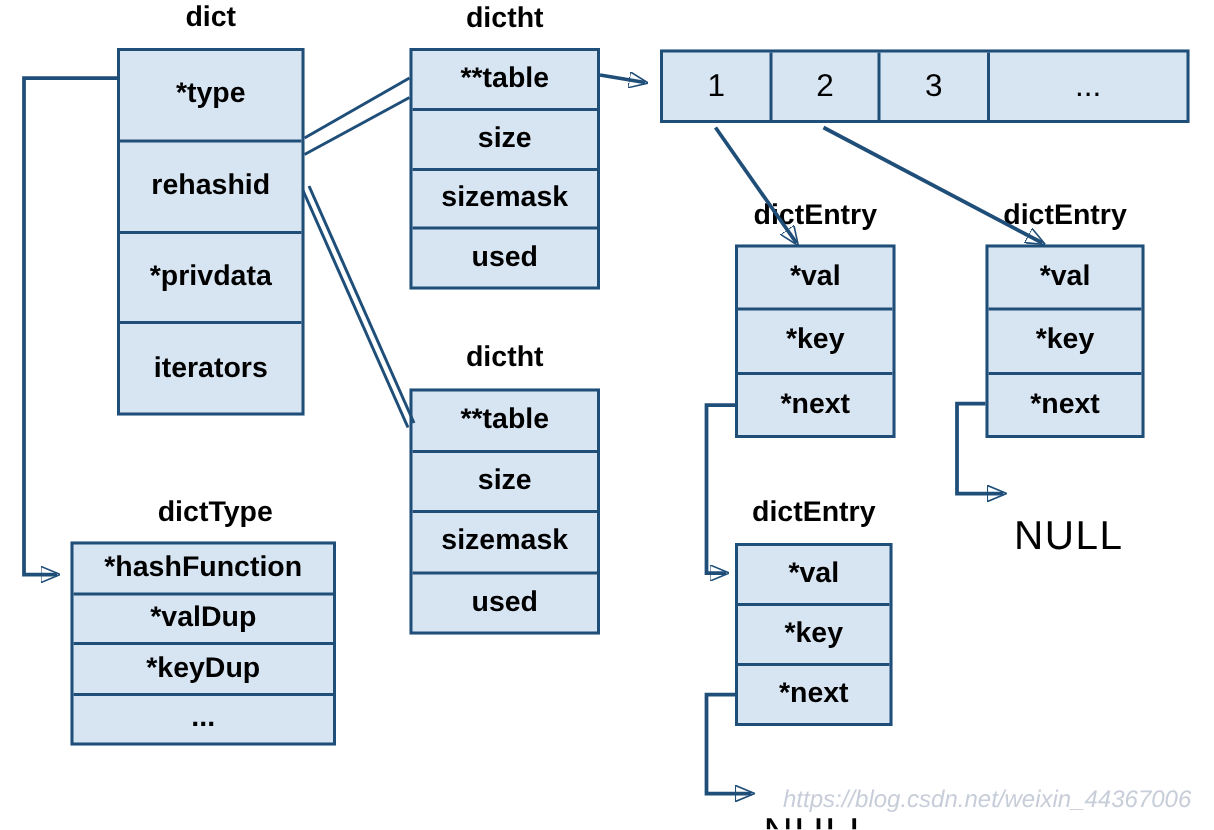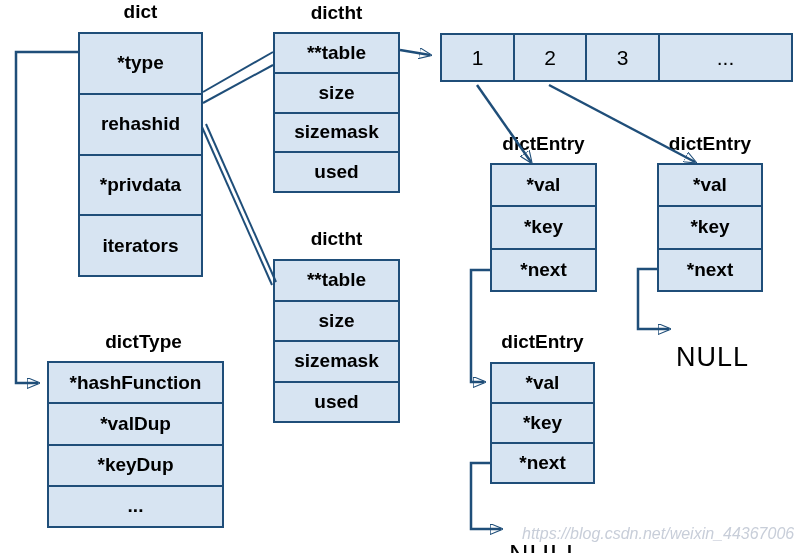--- a/index.html
+++ b/index.html
@@ -96,21 +96,21 @@
     <div class="row">used</div>
   </div>
 
   <div class="struct" style="left:273px;top:259px;width:127px;height:164px">
     <div class="row">**table</div>
     <div class="row">size</div>
     <div class="row">sizemask</div>
     <div class="row">used</div>
   </div>
 
-  <div class="struct" style="left:47px;top:361px;width:177px;height:167px">
+  <div class="struct" style="left:47px;top:361px;width:177px;height:136px">
     <div class="row">*hashFunction</div>
     <div class="row">*valDup</div>
     <div class="row">*keyDup</div>
     <div class="row">...</div>
   </div>
 
   <div class="array" style="left:440px;top:33px;width:353px;height:49px">
     <div class="acell" style="width:71px">1</div>
     <div class="acell" style="width:72px">2</div>
     <div class="acell" style="width:73px">3</div>

